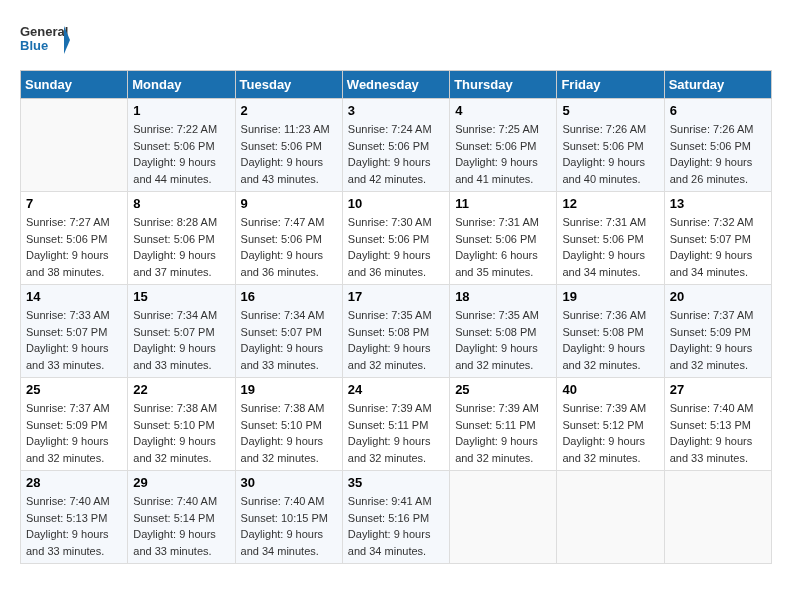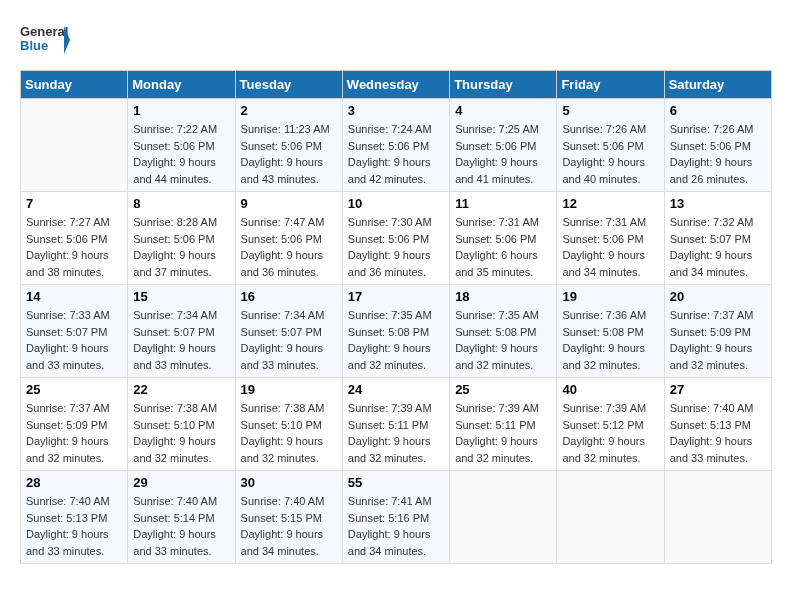--- a/index.html
+++ b/index.html
@@ -348,28 +348,28 @@
         <div class="day-info">
           <span>Sunrise: 7:40 AM</span><br>
           <span>Sunset: 5:14 PM</span><br>
           <span>Daylight: 9 hours and 33 minutes.</span>
         </div>
       </td>
         <td>
         <span class="day-number">30</span>
         <div class="day-info">
           <span>Sunrise: 7:40 AM</span><br>
-          <span>Sunset: 5:15 PM</span><br>
+          <span>Sunset: 10:15 PM</span><br>
           <span>Daylight: 9 hours and 34 minutes.</span>
         </div>
       </td>
         <td>
-        <span class="day-number">55</span>
-        <div class="day-info">
-          <span>Sunrise: 7:41 AM</span><br>
+        <span class="day-number">35</span>
+        <div class="day-info">
+          <span>Sunrise: 9:41 AM</span><br>
           <span>Sunset: 5:16 PM</span><br>
           <span>Daylight: 9 hours and 34 minutes.</span>
         </div>
       </td>
         <td class="empty-cell"></td>
         <td class="empty-cell"></td>
         <td class="empty-cell"></td>
       </tr>
     </tbody>
 </table>

